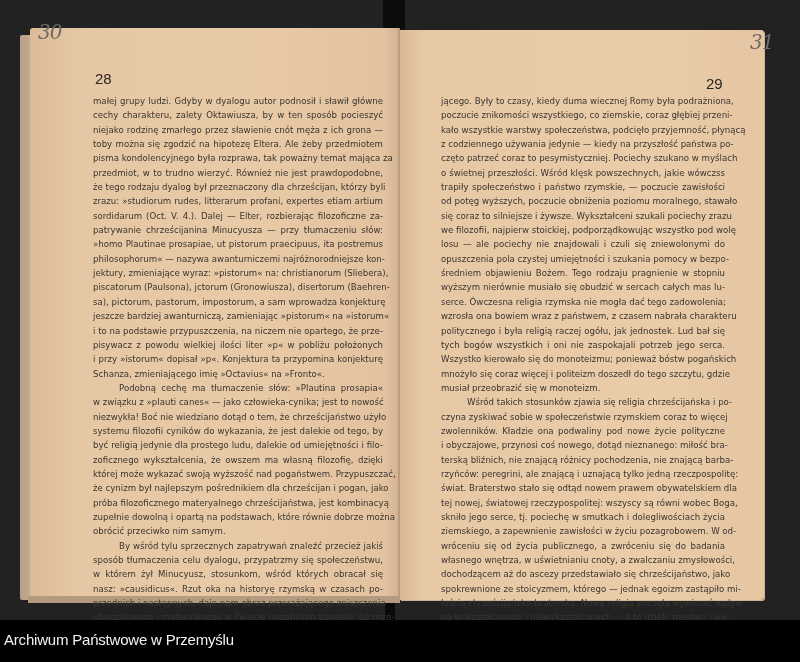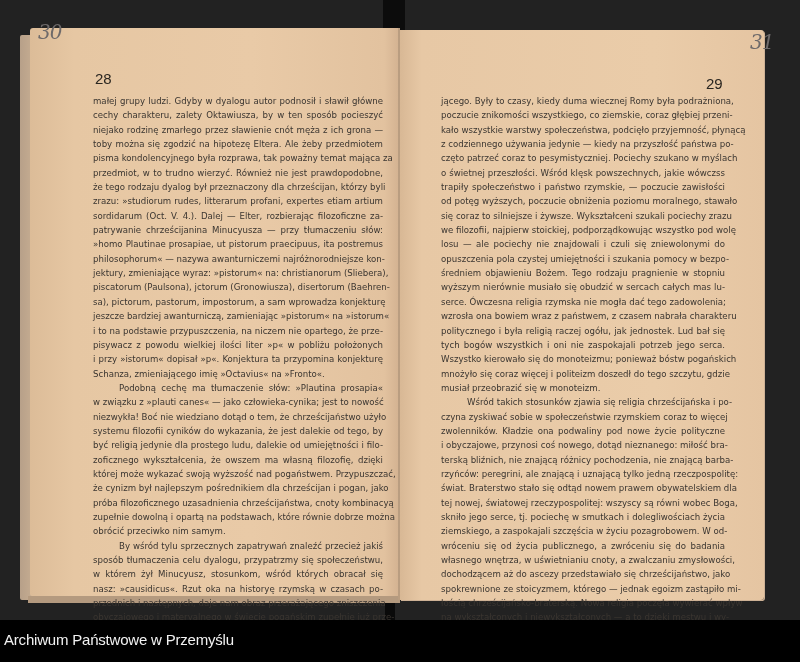--- a/index.html
+++ b/index.html
@@ -101,21 +101,21 @@
     <span class="ln">i przy »istorum« dopisał »p«. Konjektura ta przypomina konjekturę</span>
     <span class="ln last">Schanza, zmieniającego imię »Octavius« na »Fronto«.</span>
     <span class="ln indent">Podobną cechę ma tłumaczenie słów: »Plautina prosapia«</span>
     <span class="ln">w związku z »plauti canes« — jako człowieka-cynika; jest to nowość</span>
     <span class="ln">niezwykła! Boć nie wiedziano dotąd o tem, że chrześcijaństwo użyło</span>
     <span class="ln">systemu filozofii cyników do wykazania, że jest dalekie od tego, by</span>
     <span class="ln">być religią jedynie dla prostego ludu, dalekie od umiejętności i filo-</span>
     <span class="ln">zoficznego wykształcenia, że owszem ma własną filozofię, dzięki</span>
     <span class="ln">której może wykazać swoją wyższość nad pogaństwem. Przypuszczać,</span>
     <span class="ln">że cynizm był najlepszym pośrednikiem dla chrześcijan i pogan, jako</span>
-    <span class="ln">próba filozoficznego uzasadnienia chrześcijaństwa, cnoty kombinacyą</span>
+    <span class="ln">próba filozoficznego materyalnego chrześcijaństwa, jest kombinacyą</span>
     <span class="ln">zupełnie dowolną i opartą na podstawach, które równie dobrze można</span>
     <span class="ln last">obrócić przeciwko nim samym.</span>
     <span class="ln indent">By wśród tylu sprzecznych zapatrywań znaleźć przecież jakiś</span>
     <span class="ln">sposób tłumaczenia celu dyalogu, przypatrzmy się społeczeństwu,</span>
     <span class="ln">w którem żył Minucyusz, stosunkom, wśród których obracał się</span>
     <span class="ln">nasz: »causidicus«. Rzut oka na historyę rzymską w czasach po-</span>
     <span class="ln">przednich i następnych, daje nam obraz przerażającego zniszczenia</span>
     <span class="ln">obyczajowego i materyalnego w świecie pogańskim zupełnie już prze-</span>
     <span class="ln">żytym — w przeciwieństwie do chrześcijaństwa, świeżo się rozwija-</span>
   </div>
@@ -143,21 +143,21 @@
     <span class="ln last">musiał przeobrazić się w monoteizm.</span>
     <span class="ln indent">Wśród takich stosunków zjawia się religia chrześcijańska i po-</span>
     <span class="ln">czyna zyskiwać sobie w społeczeństwie rzymskiem coraz to więcej</span>
     <span class="ln">zwolenników. Kładzie ona podwaliny pod nowe życie polityczne</span>
     <span class="ln">i obyczajowe, przynosi coś nowego, dotąd nieznanego: miłość bra-</span>
     <span class="ln">terską bliźnich, nie znającą różnicy pochodzenia, nie znającą barba-</span>
     <span class="ln">rzyńców: peregrini, ale znającą i uznającą tylko jedną rzeczpospolitę:</span>
     <span class="ln">świat. Braterstwo stało się odtąd nowem prawem obywatelskiem dla</span>
     <span class="ln">tej nowej, światowej rzeczypospolitej: wszyscy są równi wobec Boga,</span>
     <span class="ln">skniło jego serce, tj. pociechę w smutkach i dolegliwościach życia</span>
-    <span class="ln">ziemskiego, a zaspokajali szczęścia w życiu pozagrobowem. W od-</span>
+    <span class="ln">ziemskiego, a zapewnienie zawisłości w życiu pozagrobowem. W od-</span>
     <span class="ln">wróceniu się od życia publicznego, a zwróceniu się do badania</span>
     <span class="ln">własnego wnętrza, w uświetnianiu cnoty, a zwalczaniu zmysłowości,</span>
     <span class="ln">dochodzącem aż do ascezy przedstawiało się chrześcijaństwo, jako</span>
     <span class="ln">spokrewnione ze stoicyzmem, którego — jednak egoizm zastąpiło mi-</span>
     <span class="ln">łością chrześcijańsko-braterską. Nowa religia poczęła wywierać wpływ</span>
     <span class="ln">na wykształconych i niewykształconych — a to dzięki męstwu i wy-</span>
   </div>
 
 <div class="footer"></div>
 <div class="footer-text">Archiwum Państwowe w Przemyślu</div>

